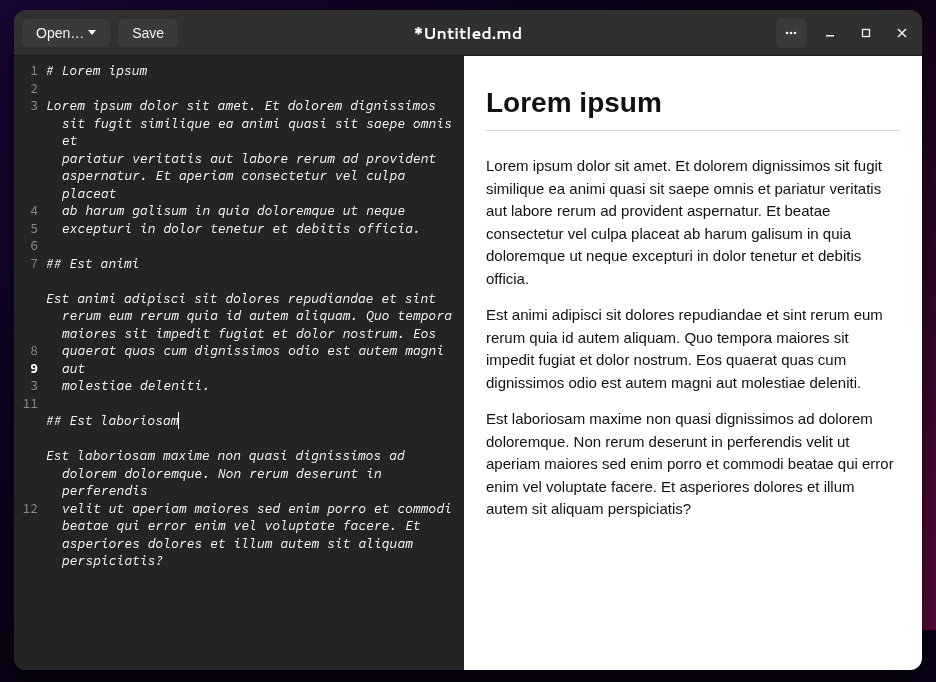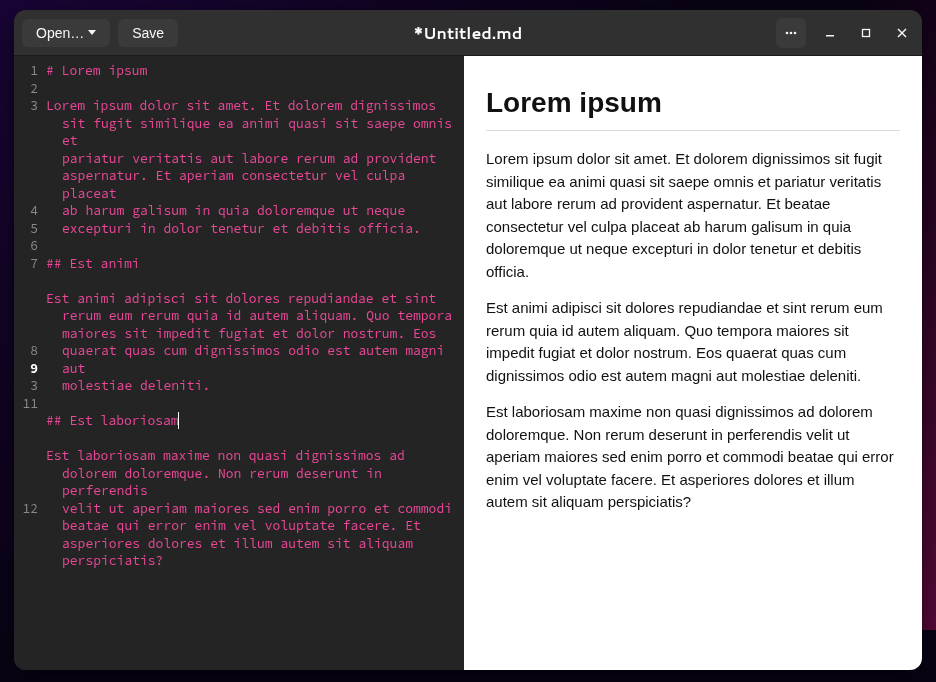--- a/index.html
+++ b/index.html
@@ -87,24 +87,25 @@
     user-select: none;
     background: #242424;
     flex-shrink: 0;
   }
   .gutter .gline { display: block; }
   .gutter .gline.current { color: #ffffff; font-weight: 700; }
   .gutter .wrap { visibility: hidden; }
   .code {
     flex: 1;
     padding: 6px 8px 6px 4px;
-    color: #ec4899;
+    color: #ffffff;
     white-space: pre-wrap;
     word-wrap: break-word;
     position: relative;
+    font-style: italic;
   }
   .code .logical-line { display: block; }
   .code .wrapped { display: block; padding-left: 16px; }
   .cursor-caret {
     border-right: 1px solid #ffffff;
     margin-left: -1px;
   }
 
   .preview-pane {
     flex: 1;
@@ -114,21 +115,21 @@
     font-family: Helvetica, Arial, sans-serif;
     font-size: 15px;
     line-height: 1.5;
     overflow: auto;
   }
   .preview-pane h1 {
     font-size: 28px;
     font-weight: 800;
     padding-bottom: 6px;
     border-bottom: 1px solid #d8dce0;
-    margin-bottom: 17px;
+    margin-bottom: 24px;
   }
   .preview-pane h2 {
     font-size: 18px;
     font-weight: 800;
     margin-top: 22px;
     margin-bottom: 12px;
   }
   .preview-pane p { margin-bottom: 14px; }
 </style>
 </head>

